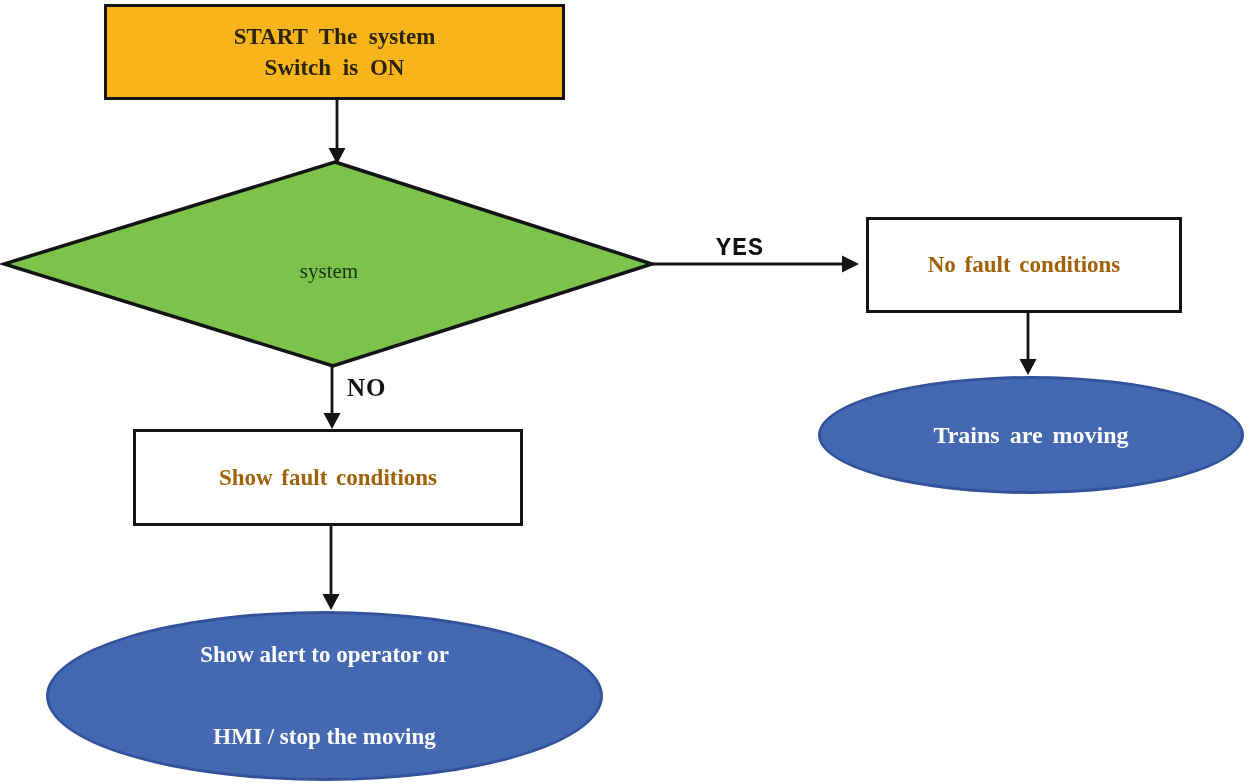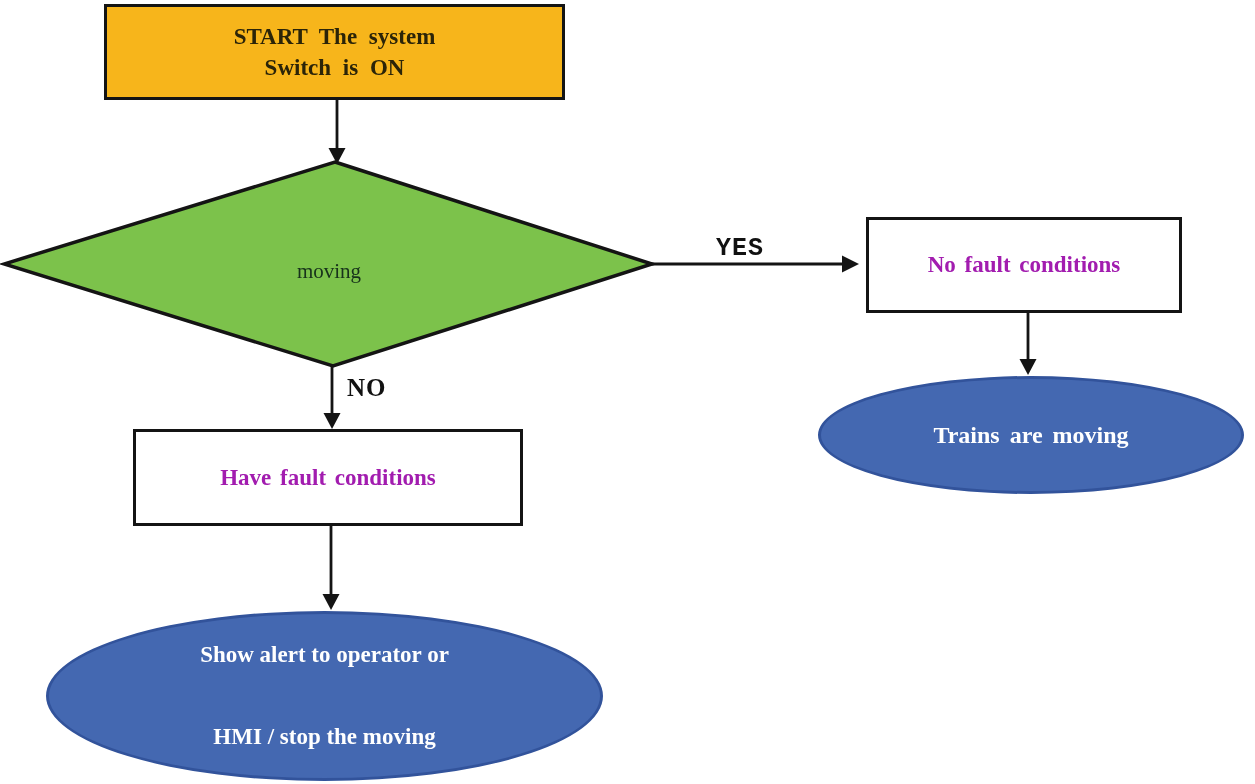--- a/index.html
+++ b/index.html
@@ -31,21 +31,21 @@
     border: 3px solid #141414;
     color: #2b2408;
     font-weight: 700;
     font-size: 23px;
     line-height: 31px;
     word-spacing: 6px;
   }
   .process {
     background: #ffffff;
     border: 3px solid #141414;
-    color: #a21caf;
+    color: #a16207;
     font-weight: 700;
     font-size: 23px;
     word-spacing: 3px;
   }
   .no-fault { left: 866px; top: 217px; width: 316px; height: 96px; }
   .have-fault { left: 133px; top: 429px; width: 390px; height: 97px; }
   .terminal {
     background: #4468B1;
     border: 3px solid #32539B;
     border-radius: 50%;
@@ -98,28 +98,28 @@
     <polygon class="head" points="322.5,594 339.5,594 331,610"></polygon>
   </svg>
 
   <div class="node start">
     <span>START The system</span>
     <span>Switch is ON</span>
   </div>
 
   <div class="decision-text">
     <br>
-    <span>moving</span>
+    <span>system</span>
   </div>
 
   <div class="edge-label yes">YES</div>
   <div class="edge-label no">NO</div>
 
   <div class="node process no-fault">No fault conditions</div>
-  <div class="node process have-fault">Have fault conditions</div>
+  <div class="node process have-fault">Show fault conditions</div>
 
   <div class="node terminal trains">Trains are moving</div>
 
   <div class="node terminal alert">
     <span>Show alert to operator or</span>
     <span>HMI / stop the moving</span>
   </div>
 
 </div>
 

